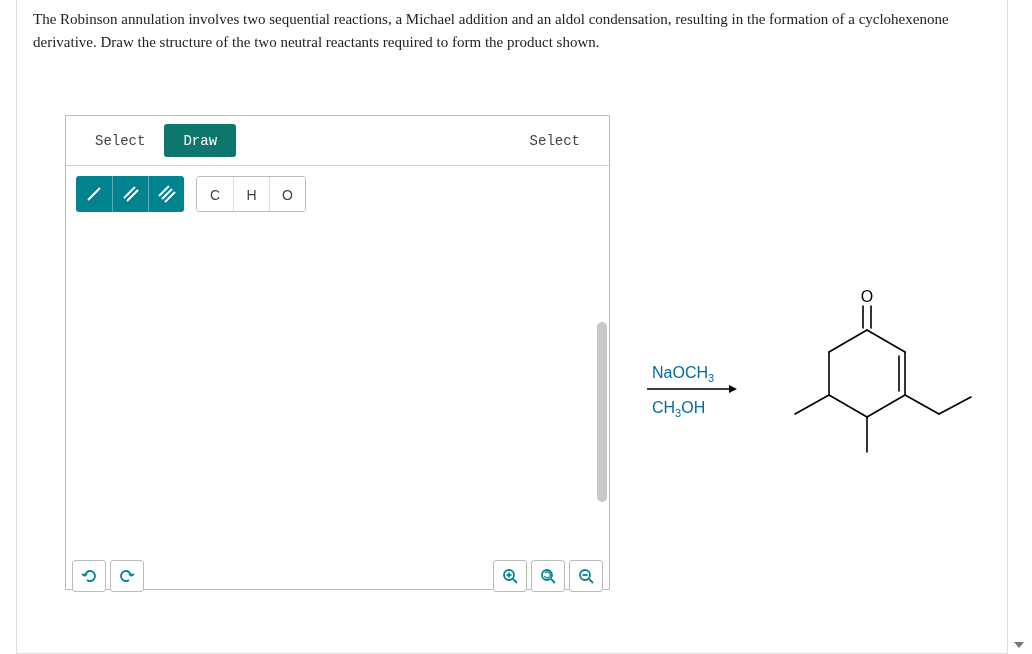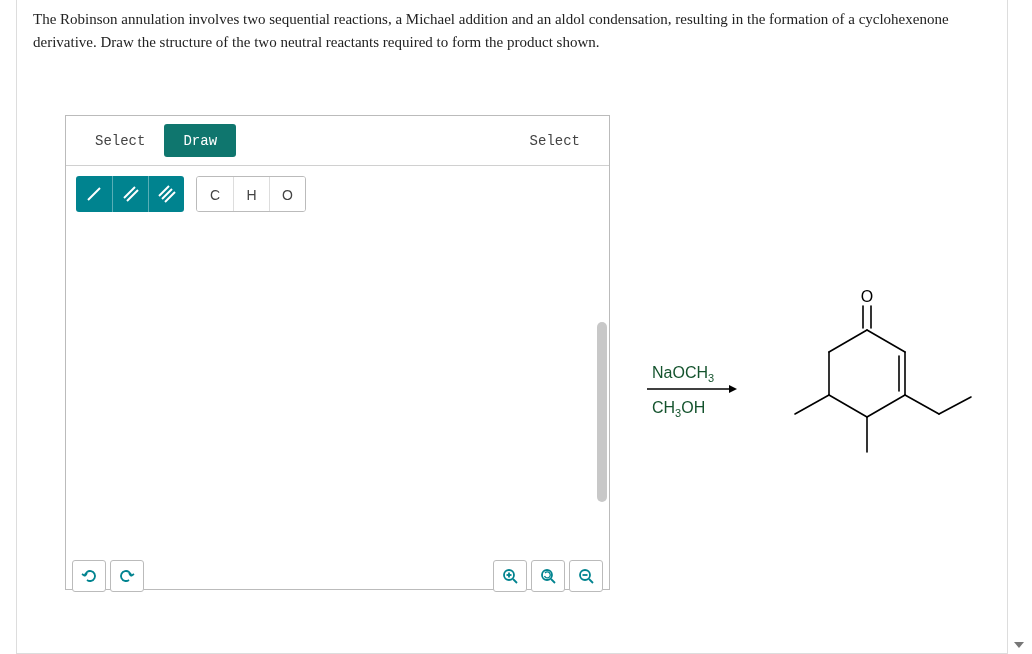--- a/index.html
+++ b/index.html
@@ -149,21 +149,21 @@
     top: 280px;
     width: 400px;
     height: 260px;
     font-family: Arial, sans-serif;
   }
   .reagents {
     position: absolute;
     left: 25px;
     top: 75px;
     font-size: 16px;
-    color: #14532d;
+    color: #0369a1;
     line-height: 2.2;
   }
   .reagents sub { font-size: 11px; }
   .arrow-svg {
     position: absolute;
     left: 20px;
     top: 104px;
   }
   .molecule-svg {
     position: absolute;

